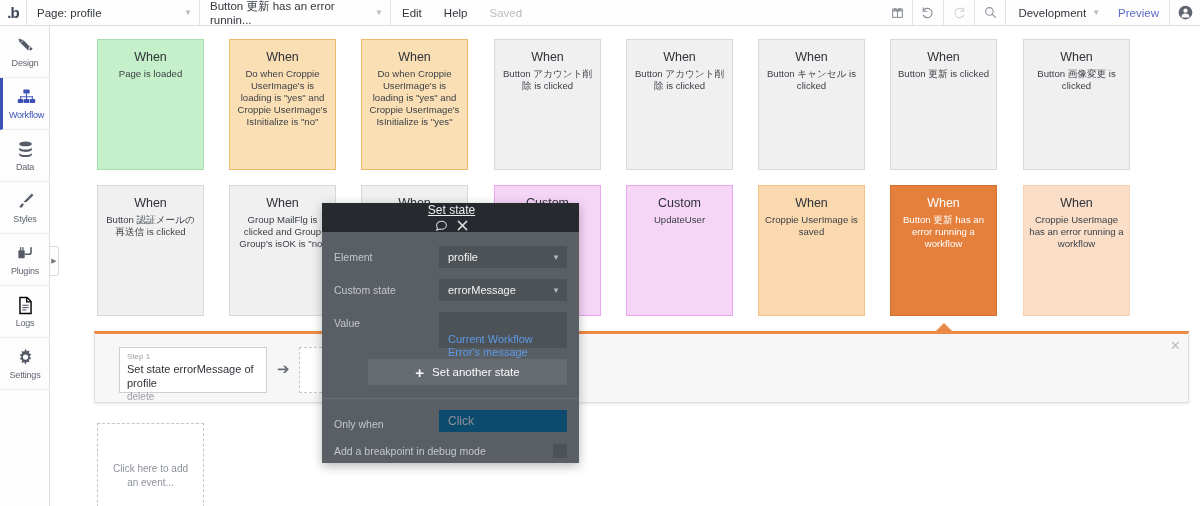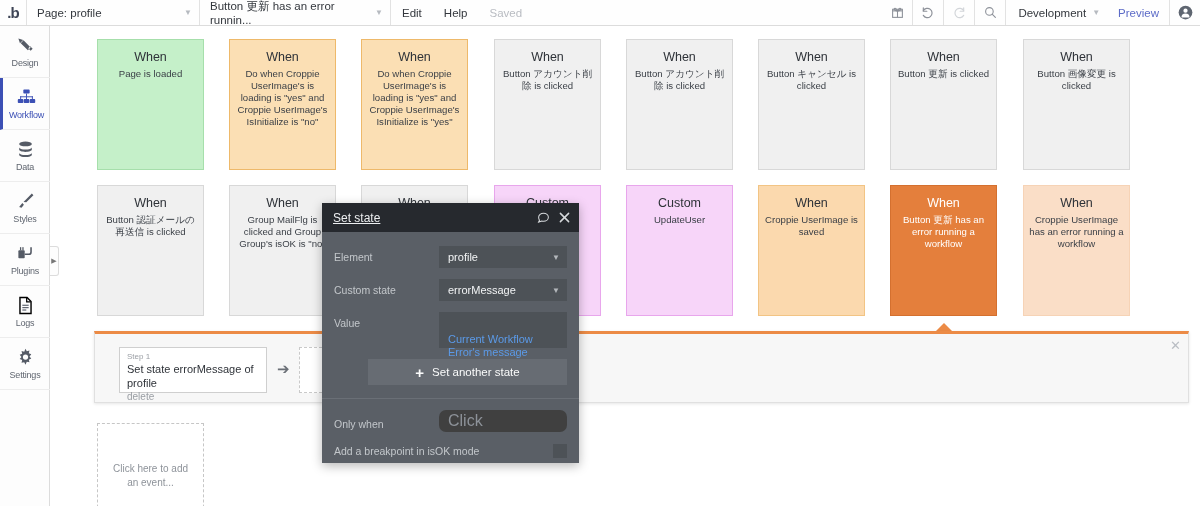--- a/index.html
+++ b/index.html
@@ -117,21 +117,21 @@
     font-size:10.5px; color:#8e939a; cursor:pointer;
   }
 
   
   .modal {
     position:absolute; left:322px; top:203px; width:257px; height:260px;
     background:#5a5f66; box-shadow:0 3px 10px rgba(0,0,0,.28); z-index:10;
   }
   .modal-head {
     height:29px; background:#26292e; display:flex; align-items:center;
-    padding:0 9px 0 11px; justify-content:space-between;
+    padding:0 9px 0 11px; justify-content:space-between;flex-direction:column;
   }
   .modal-title {
     font-size:12px; color:#eceef0; text-decoration:underline; cursor:pointer;
   }
   .modal-head-icons { display:flex; align-items:center; gap:9px; }
   .m-ico { color:#d6d9dc; cursor:pointer; display:flex; align-items:center; }
   .modal-body { padding:14px 12px 0 12px; }
   .m-row { display:flex; align-items:flex-start; margin-bottom:11px; }
   .m-label { width:105px; font-size:10.5px; color:#c3c7cb; padding-top:5px; }
   .m-field {
@@ -144,22 +144,22 @@
   .m-caret { color:#b3b7bb; font-size:8px; margin-left:5px; }
   .m-addbtn {
     margin:3px 12px 0 46px; height:26px; background:#676c73;
     display:flex; align-items:center; justify-content:center; gap:8px;
     font-size:11.5px; color:#fafbfb; cursor:pointer;
   }
   .m-plus { font-size:15px; font-weight:bold; line-height:1; }
   .m-divider { height:1px; background:#6a6f76; margin:13px 0 0 0; }
   .m-row2 { display:flex; align-items:center; padding:11px 12px 0 12px; }
   .m-onlywhen {
-    flex:1; height:22px; background:#404040; display:flex; align-items:center;
-    padding:0 9px; font-size:16px; color:#8d9299; cursor:text;border-radius:7px;
+    flex:1; height:22px; background:#0c4a6e; display:flex; align-items:center;
+    padding:0 9px; font-size:12px; color:#8d9299; cursor:text;
   }
   .m-bp { display:flex; align-items:center; padding:12px 12px 0 12px; }
   .m-bp-label { flex:1; font-size:10.5px; color:#c3c7cb; }
   .m-check { width:14px; height:14px; background:#4d5257; cursor:pointer; }
 </style>
 </head>
 <body>
 
 <div id="app">
 
@@ -452,18 +452,18 @@
     </div>
 
     <div class="m-divider"></div>
 
     <div class="m-row2">
       <span class="m-label">Only when</span>
       <span class="m-onlywhen">Click</span>
     </div>
 
     <div class="m-bp">
-      <span class="m-bp-label">Add a breakpoint in isOK mode</span>
+      <span class="m-bp-label">Add a breakpoint in debug mode</span>
       <span class="m-check"></span>
     </div>
   </div>
 
 </div>
 
 </body></html>

